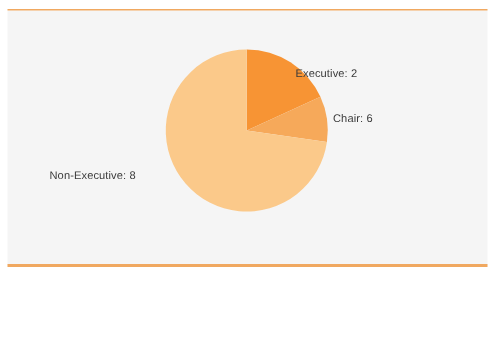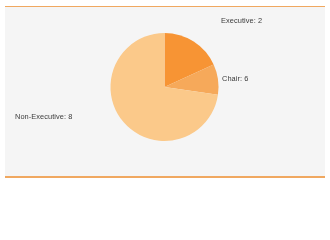--- a/index.html
+++ b/index.html
@@ -49,29 +49,28 @@
   .pie-label {
     position: absolute;
     color: #3a3a3a;
     font-size: 7.4px;
     line-height: 9px;
     white-space: nowrap;
     letter-spacing: 0.01em;
   }
   #label-executive {
     left: 197px;
-    top: 16px;
-    margin-left: 24px;
+    top: 44px;
   }
   #label-chair {
     left: 222px;
     top: 74px;
   }
   #label-non-executive {
-    left: 15px;
+    left: 33px;
     top: 112px;
   }
 </style>
 </head>
 <body>
 
 <div id="chart-card">
 
   <div id="plot-surface"></div>
 

